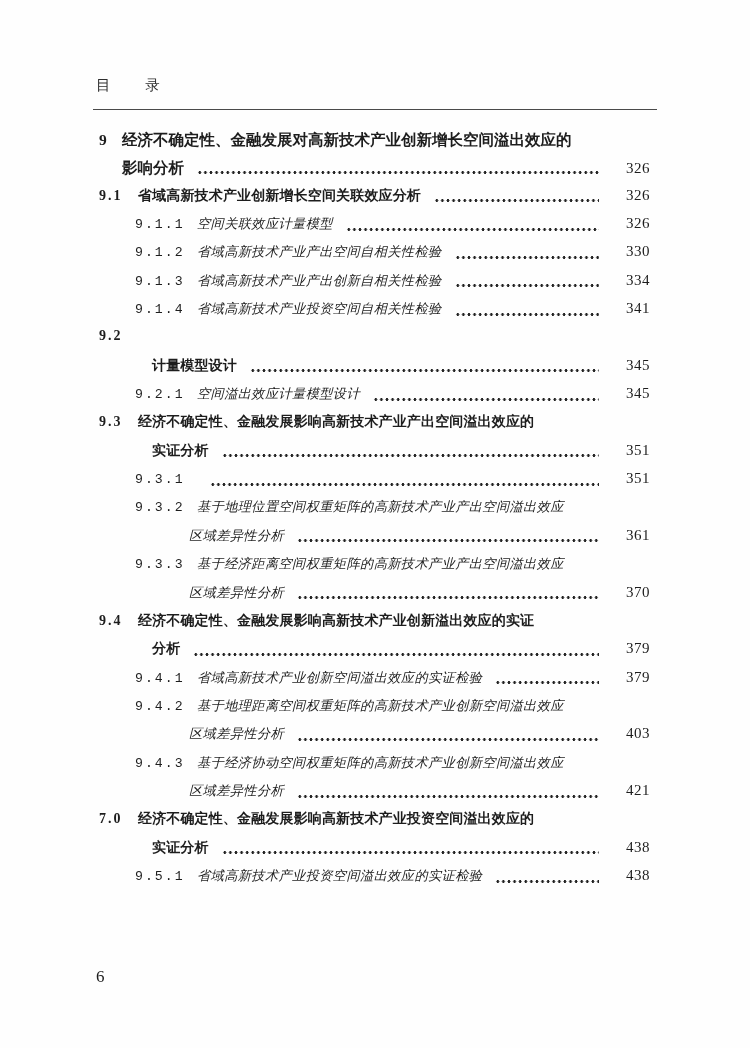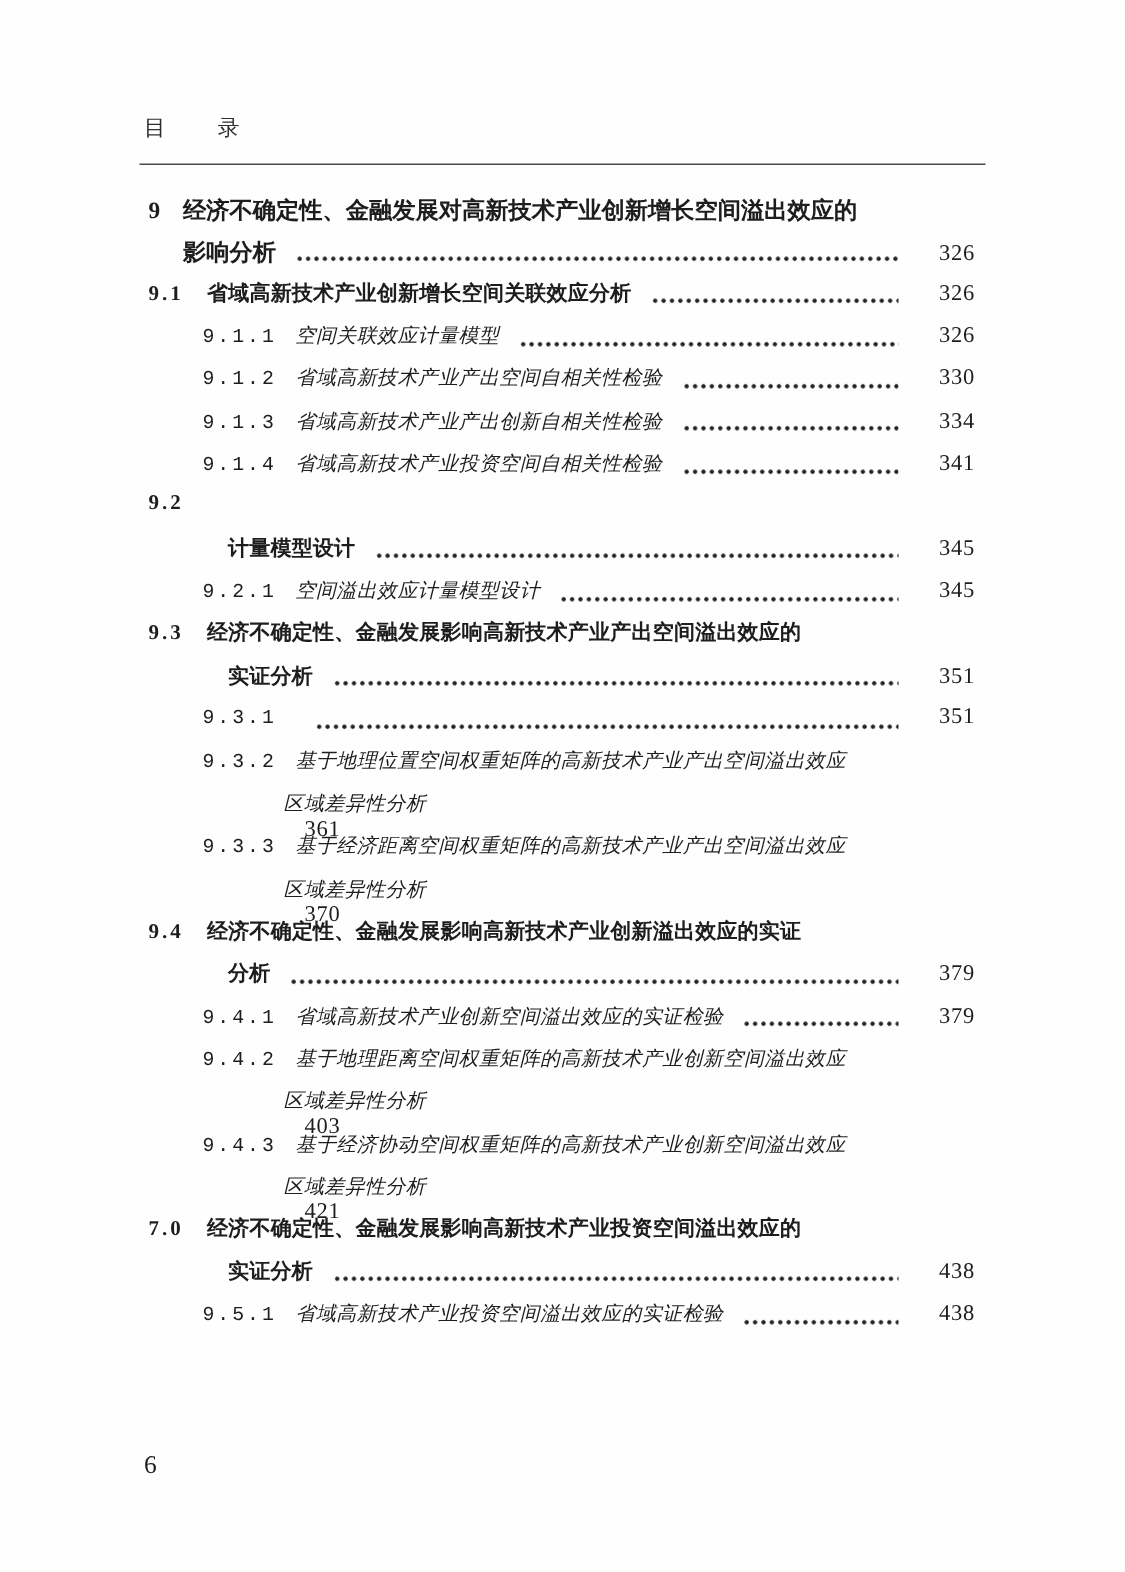--- a/index.html
+++ b/index.html
@@ -35,21 +35,21 @@
   .sub{font-style:italic;font-size:13.2px;letter-spacing:0.4px;}
   
   .num{flex:none;font-style:normal;letter-spacing:2px;
        font-family:"Liberation Serif","DejaVu Serif",serif;}
   .ch  .num{margin-left:4px;width:23px;font-weight:700;}
   .sec .num{margin-left:4px;width:39px;}
   .sub .num{margin-left:40px;width:62px;font-family:Liberation Mono, monospace;}
   
   .ch.cont {padding-left:27px;}
   .sec.cont{padding-left:57px;}
-  .sub.cont{padding-left:94px;flex-direction:column;}
+  .sub.cont{padding-left:94px;}
   .ttl{flex:none;}
   
   .leader{
     flex:1 1 auto;align-self:center;height:7px;
     margin:0 13px 0 13px;min-width:20px;
     background-image:radial-gradient(circle at 2.8px 3.5px,#222222 1.15px,rgba(0,0,0,0) 1.7px);
     background-size:5.6px 7px;background-repeat:repeat-x;background-position:left center;
   }
   
   .pg{

